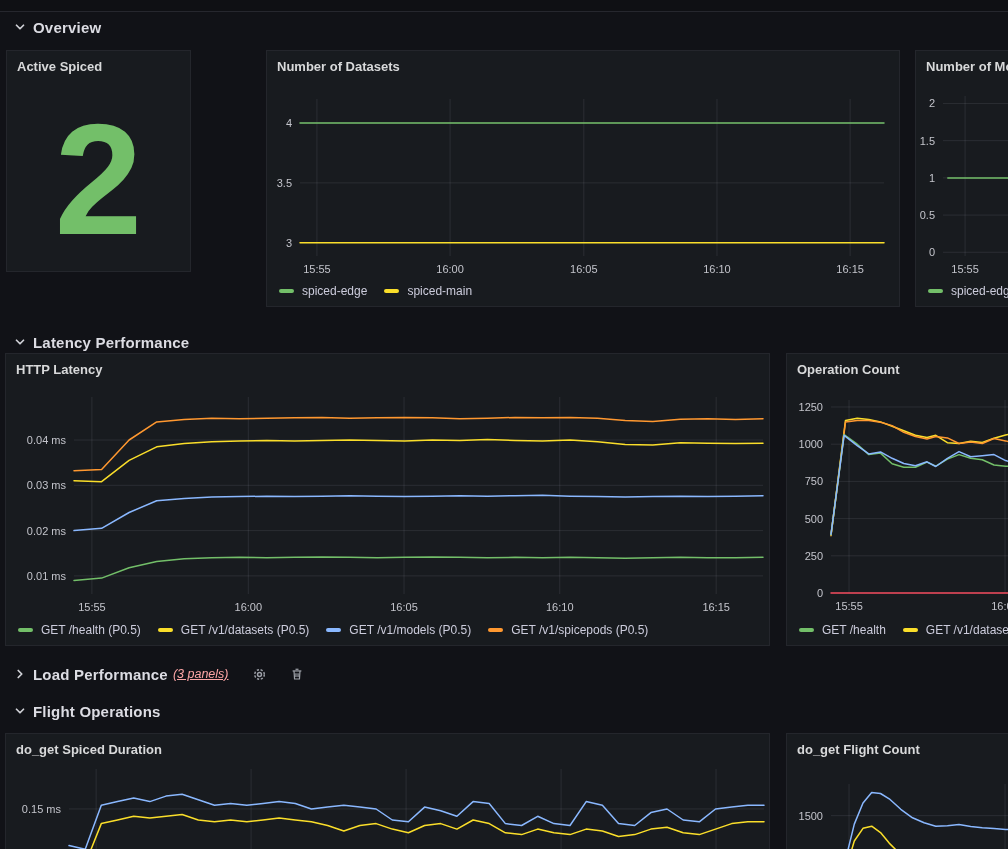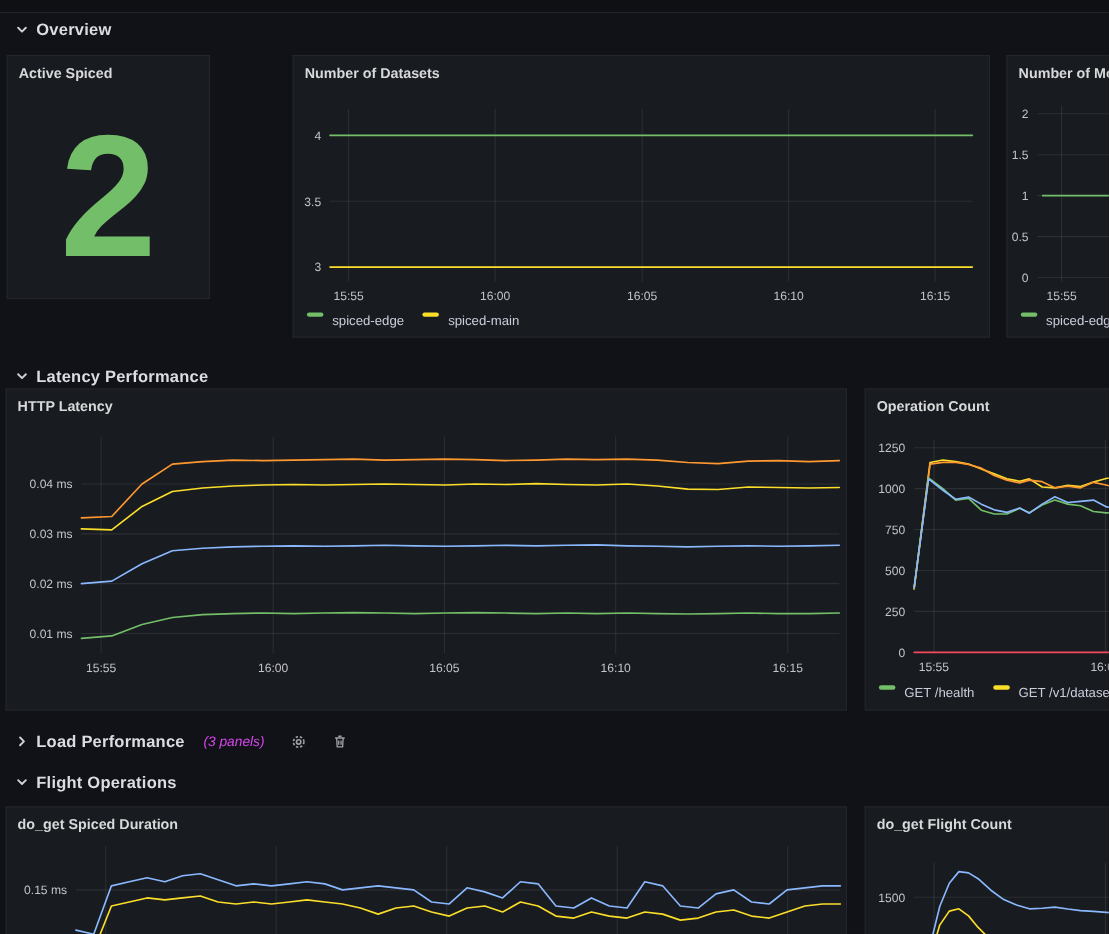--- a/index.html
+++ b/index.html
@@ -6,29 +6,29 @@
   body{
     width:1008px;height:849px;overflow:hidden;position:relative;
     background:#111217;font-family:"Liberation Sans",sans-serif;
     -webkit-font-smoothing:antialiased;
   }
   .topbar{position:absolute;top:0;left:0;width:1008px;height:12px;
     background:#0f1014;border-bottom:1px solid #26272e;box-sizing:border-box;}
   .section{position:absolute;display:flex;align-items:center;height:22px;text-align:right;}
   .chev{display:flex;align-items:center;margin-right:6px;cursor:pointer;}
   .section-label{font-size:15px;font-weight:700;color:#dcdce3;letter-spacing:.2px;cursor:pointer;white-space:nowrap;}
-  .section-meta{font-size:12.5px;font-style:italic;color:#d946ef;margin-left:17px;white-space:nowrap;}
+  .section-meta{font-size:12.5px;font-style:italic;color:#fca5a5;margin-left:5px;white-space:nowrap;text-decoration:underline;}
   .icon-btn{margin-left:23px;display:flex;align-items:center;cursor:pointer;}
   .panel{position:absolute;background:#181b1f;border:1px solid #24262c;box-sizing:border-box;}
   .chart{position:absolute;left:0;top:0;display:block;}
   .panel-title{position:absolute;top:8px;left:10px;font-size:13px;font-weight:700;color:#d8d9da;white-space:nowrap;cursor:pointer;}
   .stat-value{position:absolute;left:0;right:0;top:40px;bottom:4px;display:flex;
     align-items:center;justify-content:center;font-size:158px;font-weight:700;color:#73bf69;line-height:1;}
   .legend{position:absolute;left:12px;bottom:8px;display:flex;gap:17px;white-space:nowrap;overflow:visible;}
-  .legend-item{display:flex;align-items:flex-start;font-size:12px;color:#ccccdc;cursor:pointer;}
+  .legend-item{display:flex;align-items:center;font-size:12px;color:#ccccdc;cursor:pointer;}
   .legend-item i{display:inline-block;width:15px;height:4px;border-radius:2px;margin-right:8px;flex:0 0 auto;}
   svg.chart text{font-family:"Liberation Sans",sans-serif;}
   .ytick{fill:#c3c4cb;font-size:11px;text-anchor:end;}
   .xtick{fill:#c3c4cb;font-size:11px;text-anchor:middle;}
   .grid{stroke:rgba(204,204,220,0.11);stroke-width:1;}
 </style>
 </head>
 <body>
 
 <div class="topbar"></div>
@@ -136,20 +136,38 @@
       <line x1="553.7449999999999" x2="553.7449999999999" y1="43" y2="240" class="grid"></line>
       <text x="553.7449999999999" y="257" class="xtick">16:10</text>
       <line x1="710.148" x2="710.148" y1="43" y2="240" class="grid"></line>
       <text x="710.148" y="257" class="xtick">16:15</text>
       <polyline points="68.0,226.4 95.6,224.1 123.1,213.7 150.7,207.4 178.2,204.7 205.8,203.8 233.4,203.3 260.9,203.8 288.5,203.3 316.0,202.9 343.6,203.3 371.2,203.8 398.7,203.3 426.3,202.9 453.8,203.3 481.4,203.8 509.0,203.3 536.5,203.8 564.1,203.3 591.6,203.8 619.2,204.2 646.8,203.8 674.3,203.3 701.9,203.8 729.4,203.8 757.0,203.3" fill="none" stroke="#73bf69" stroke-width="1.5" stroke-linejoin="round" stroke-linecap="round"></polyline>
       <polyline points="68.0,126.8 95.6,127.7 123.1,106.4 150.7,92.8 178.2,89.6 205.8,87.8 233.4,86.9 260.9,86.5 288.5,86.9 316.0,86.5 343.6,86.0 371.2,86.5 398.7,86.9 426.3,86.0 453.8,86.5 481.4,85.6 509.0,86.5 536.5,86.9 564.1,86.0 591.6,87.8 619.2,90.6 646.8,91.0 674.3,88.7 701.9,89.2 729.4,89.6 757.0,89.2" fill="none" stroke="#fade2a" stroke-width="1.5" stroke-linejoin="round" stroke-linecap="round"></polyline>
       <polyline points="68.0,176.6 95.6,174.3 123.1,158.5 150.7,146.7 178.2,144.4 205.8,143.1 233.4,142.6 260.9,142.2 288.5,142.6 316.0,142.2 343.6,141.7 371.2,142.2 398.7,142.6 426.3,142.2 453.8,141.7 481.4,142.2 509.0,141.7 536.5,141.3 564.1,142.2 591.6,142.6 619.2,143.1 646.8,142.6 674.3,142.2 701.9,142.6 729.4,142.2 757.0,141.7" fill="none" stroke="#8ab8ff" stroke-width="1.5" stroke-linejoin="round" stroke-linecap="round"></polyline>
       <polyline points="68.0,116.8 95.6,115.5 123.1,86.0 150.7,67.9 178.2,65.6 205.8,64.3 233.4,64.7 260.9,64.3 288.5,63.8 316.0,63.4 343.6,64.3 371.2,63.8 398.7,63.4 426.3,63.8 453.8,64.7 481.4,64.3 509.0,63.4 536.5,63.8 564.1,63.4 591.6,64.3 619.2,66.5 646.8,67.5 674.3,65.2 701.9,64.7 729.4,65.6 757.0,64.7" fill="none" stroke="#ff9830" stroke-width="1.5" stroke-linejoin="round" stroke-linecap="round"></polyline>
     </svg>
   <div class="panel-title">HTTP Latency</div>
+  <div class="legend">
+      <span class="legend-item">
+        <i style="background: rgb(115, 191, 105);"></i>
+        <span>GET /health (P0.5)</span>
+      </span>
+      <span class="legend-item">
+        <i style="background: rgb(250, 222, 42);"></i>
+        <span>GET /v1/datasets (P0.5)</span>
+      </span>
+      <span class="legend-item">
+        <i style="background: rgb(138, 184, 255);"></i>
+        <span>GET /v1/models (P0.5)</span>
+      </span>
+      <span class="legend-item">
+        <i style="background: rgb(255, 152, 48);"></i>
+        <span>GET /v1/spicepods (P0.5)</span>
+      </span>
+    </div>
 </div>
 
 <div class="panel" style="left:786px;top:353px;width:350px;height:293px;">
   <svg class="chart" width="350" height="293" viewBox="0 0 350 293">
       <line x1="44" x2="335" y1="52.993831919814966" y2="52.993831919814966" class="grid"></line>
       <text x="36" y="56.993831919814966" class="ytick">1250</text>
       <line x1="44" x2="335" y1="90.19506553585197" y2="90.19506553585197" class="grid"></line>
       <text x="36" y="94.19506553585197" class="ytick">1000</text>
       <line x1="44" x2="335" y1="127.39629915188897" y2="127.39629915188897" class="grid"></line>
       <text x="36" y="131.39629915188897" class="ytick">750</text>

